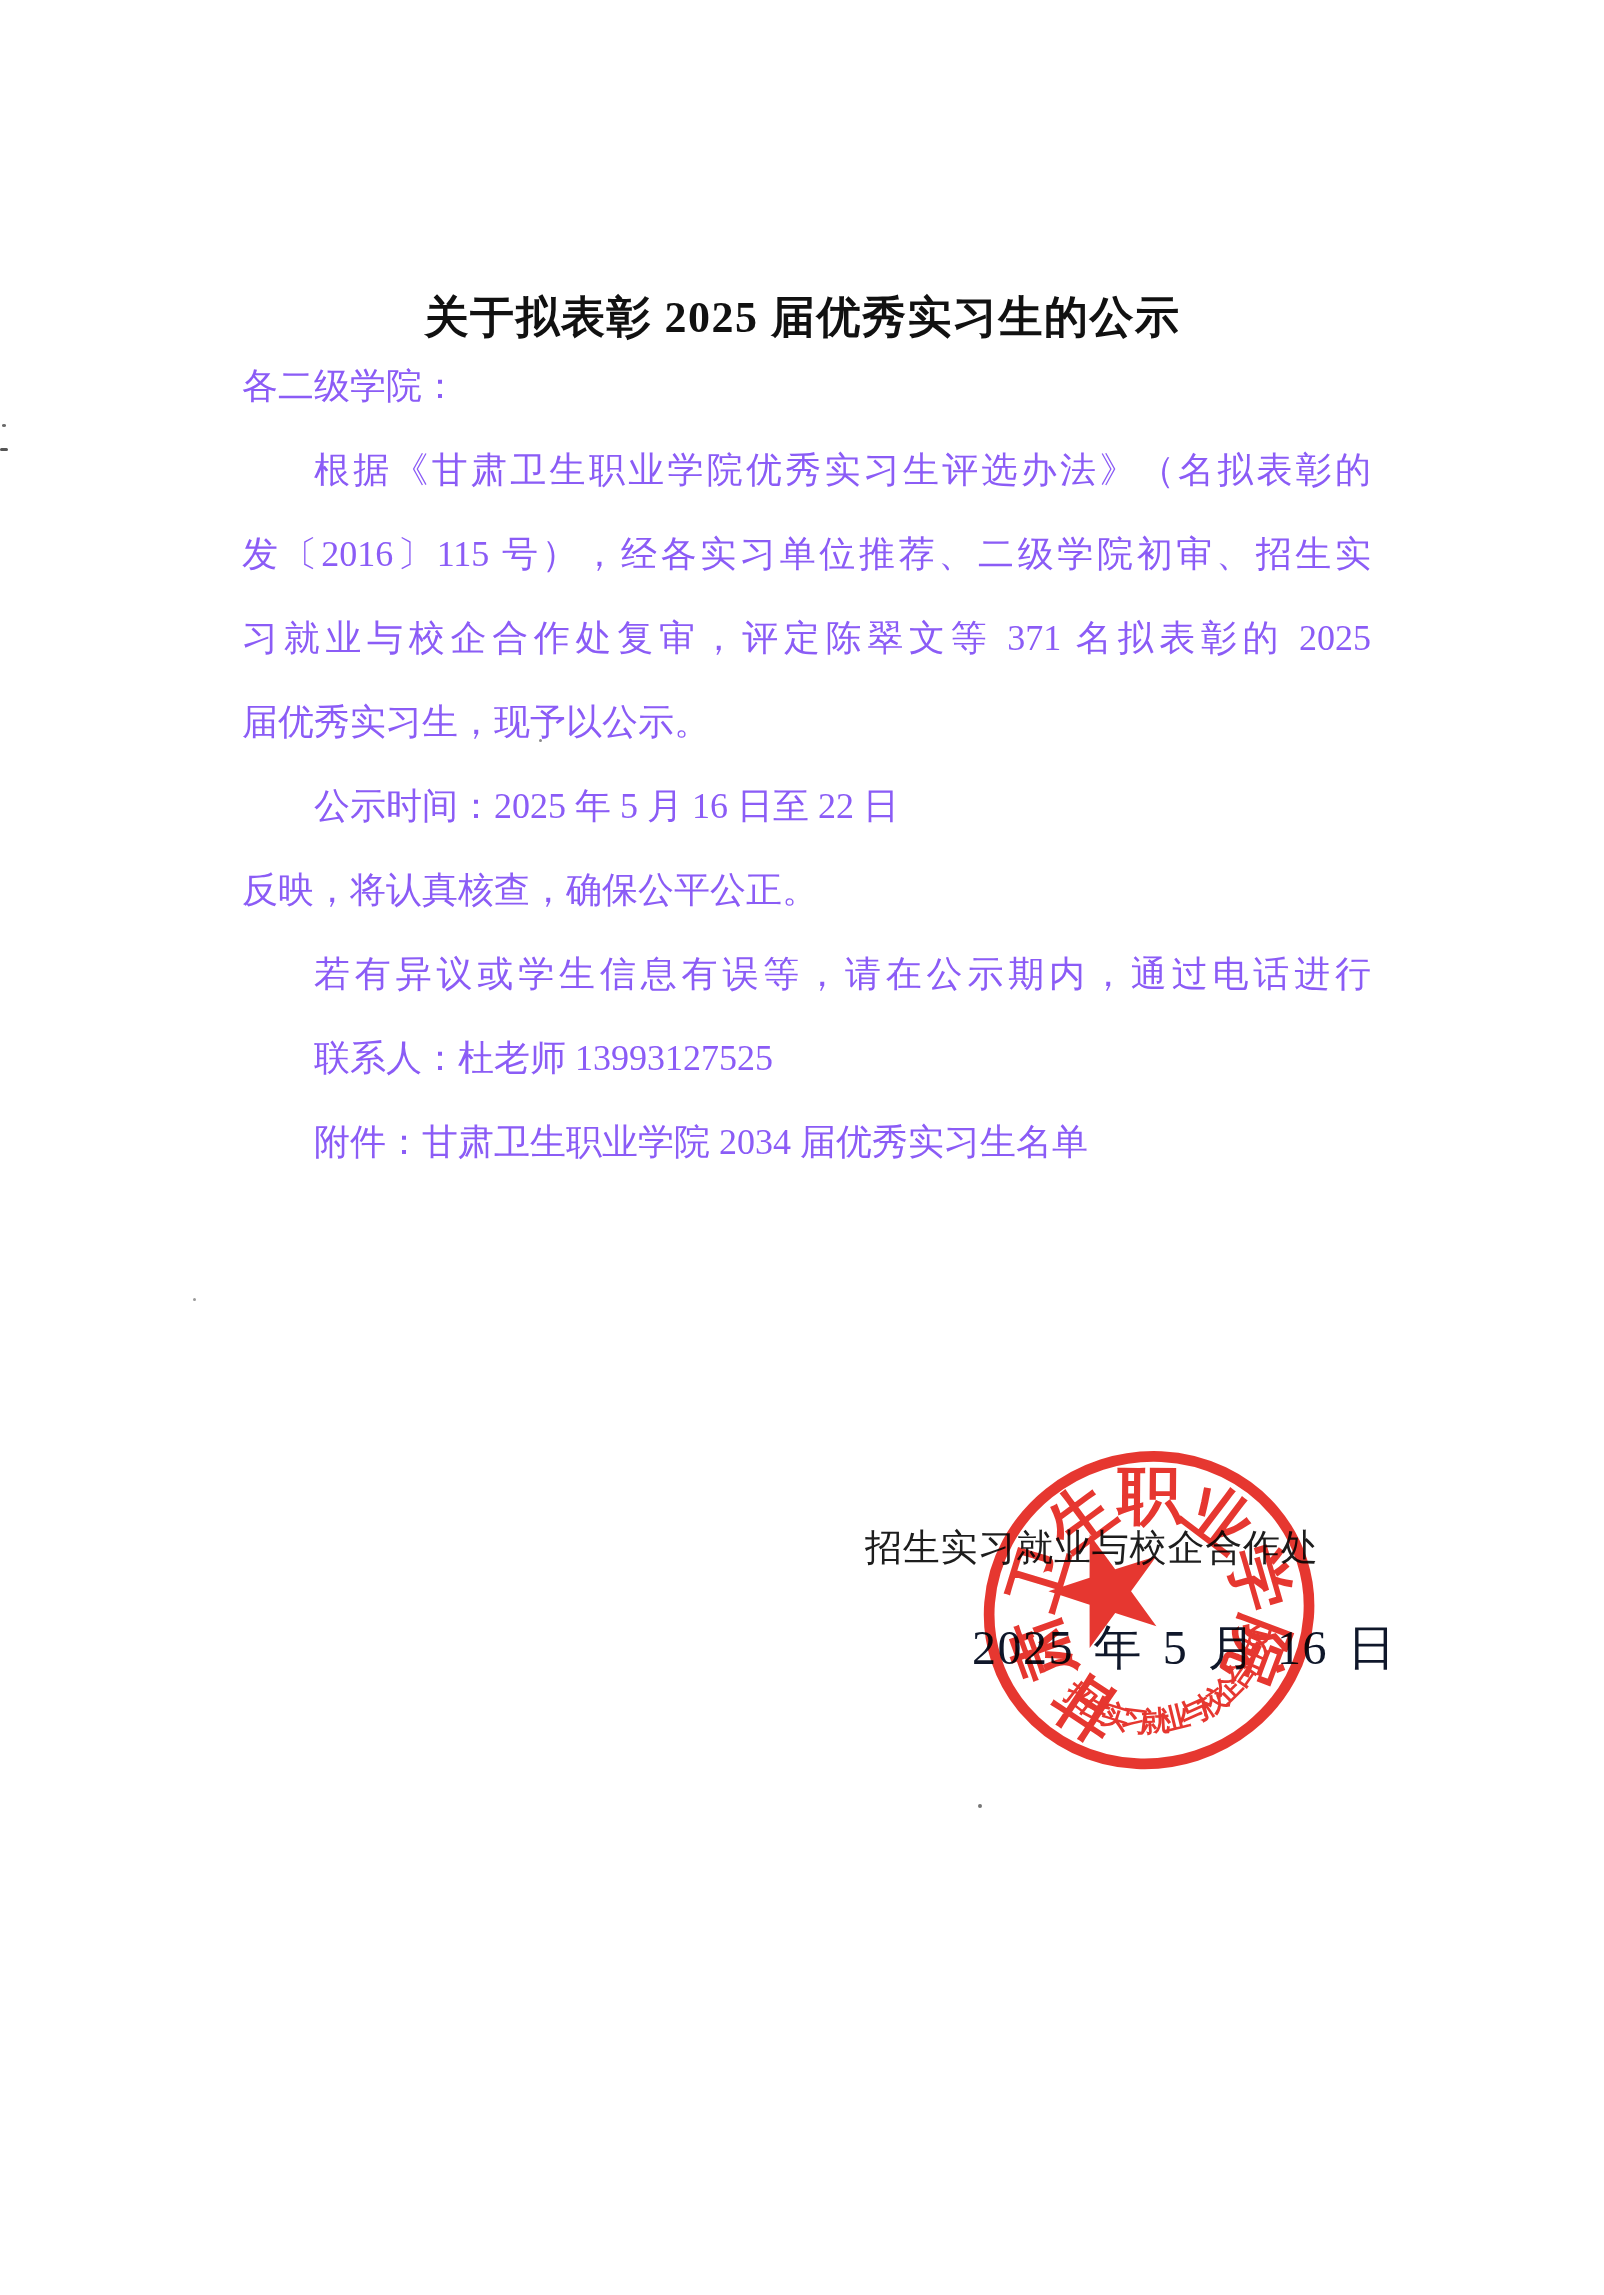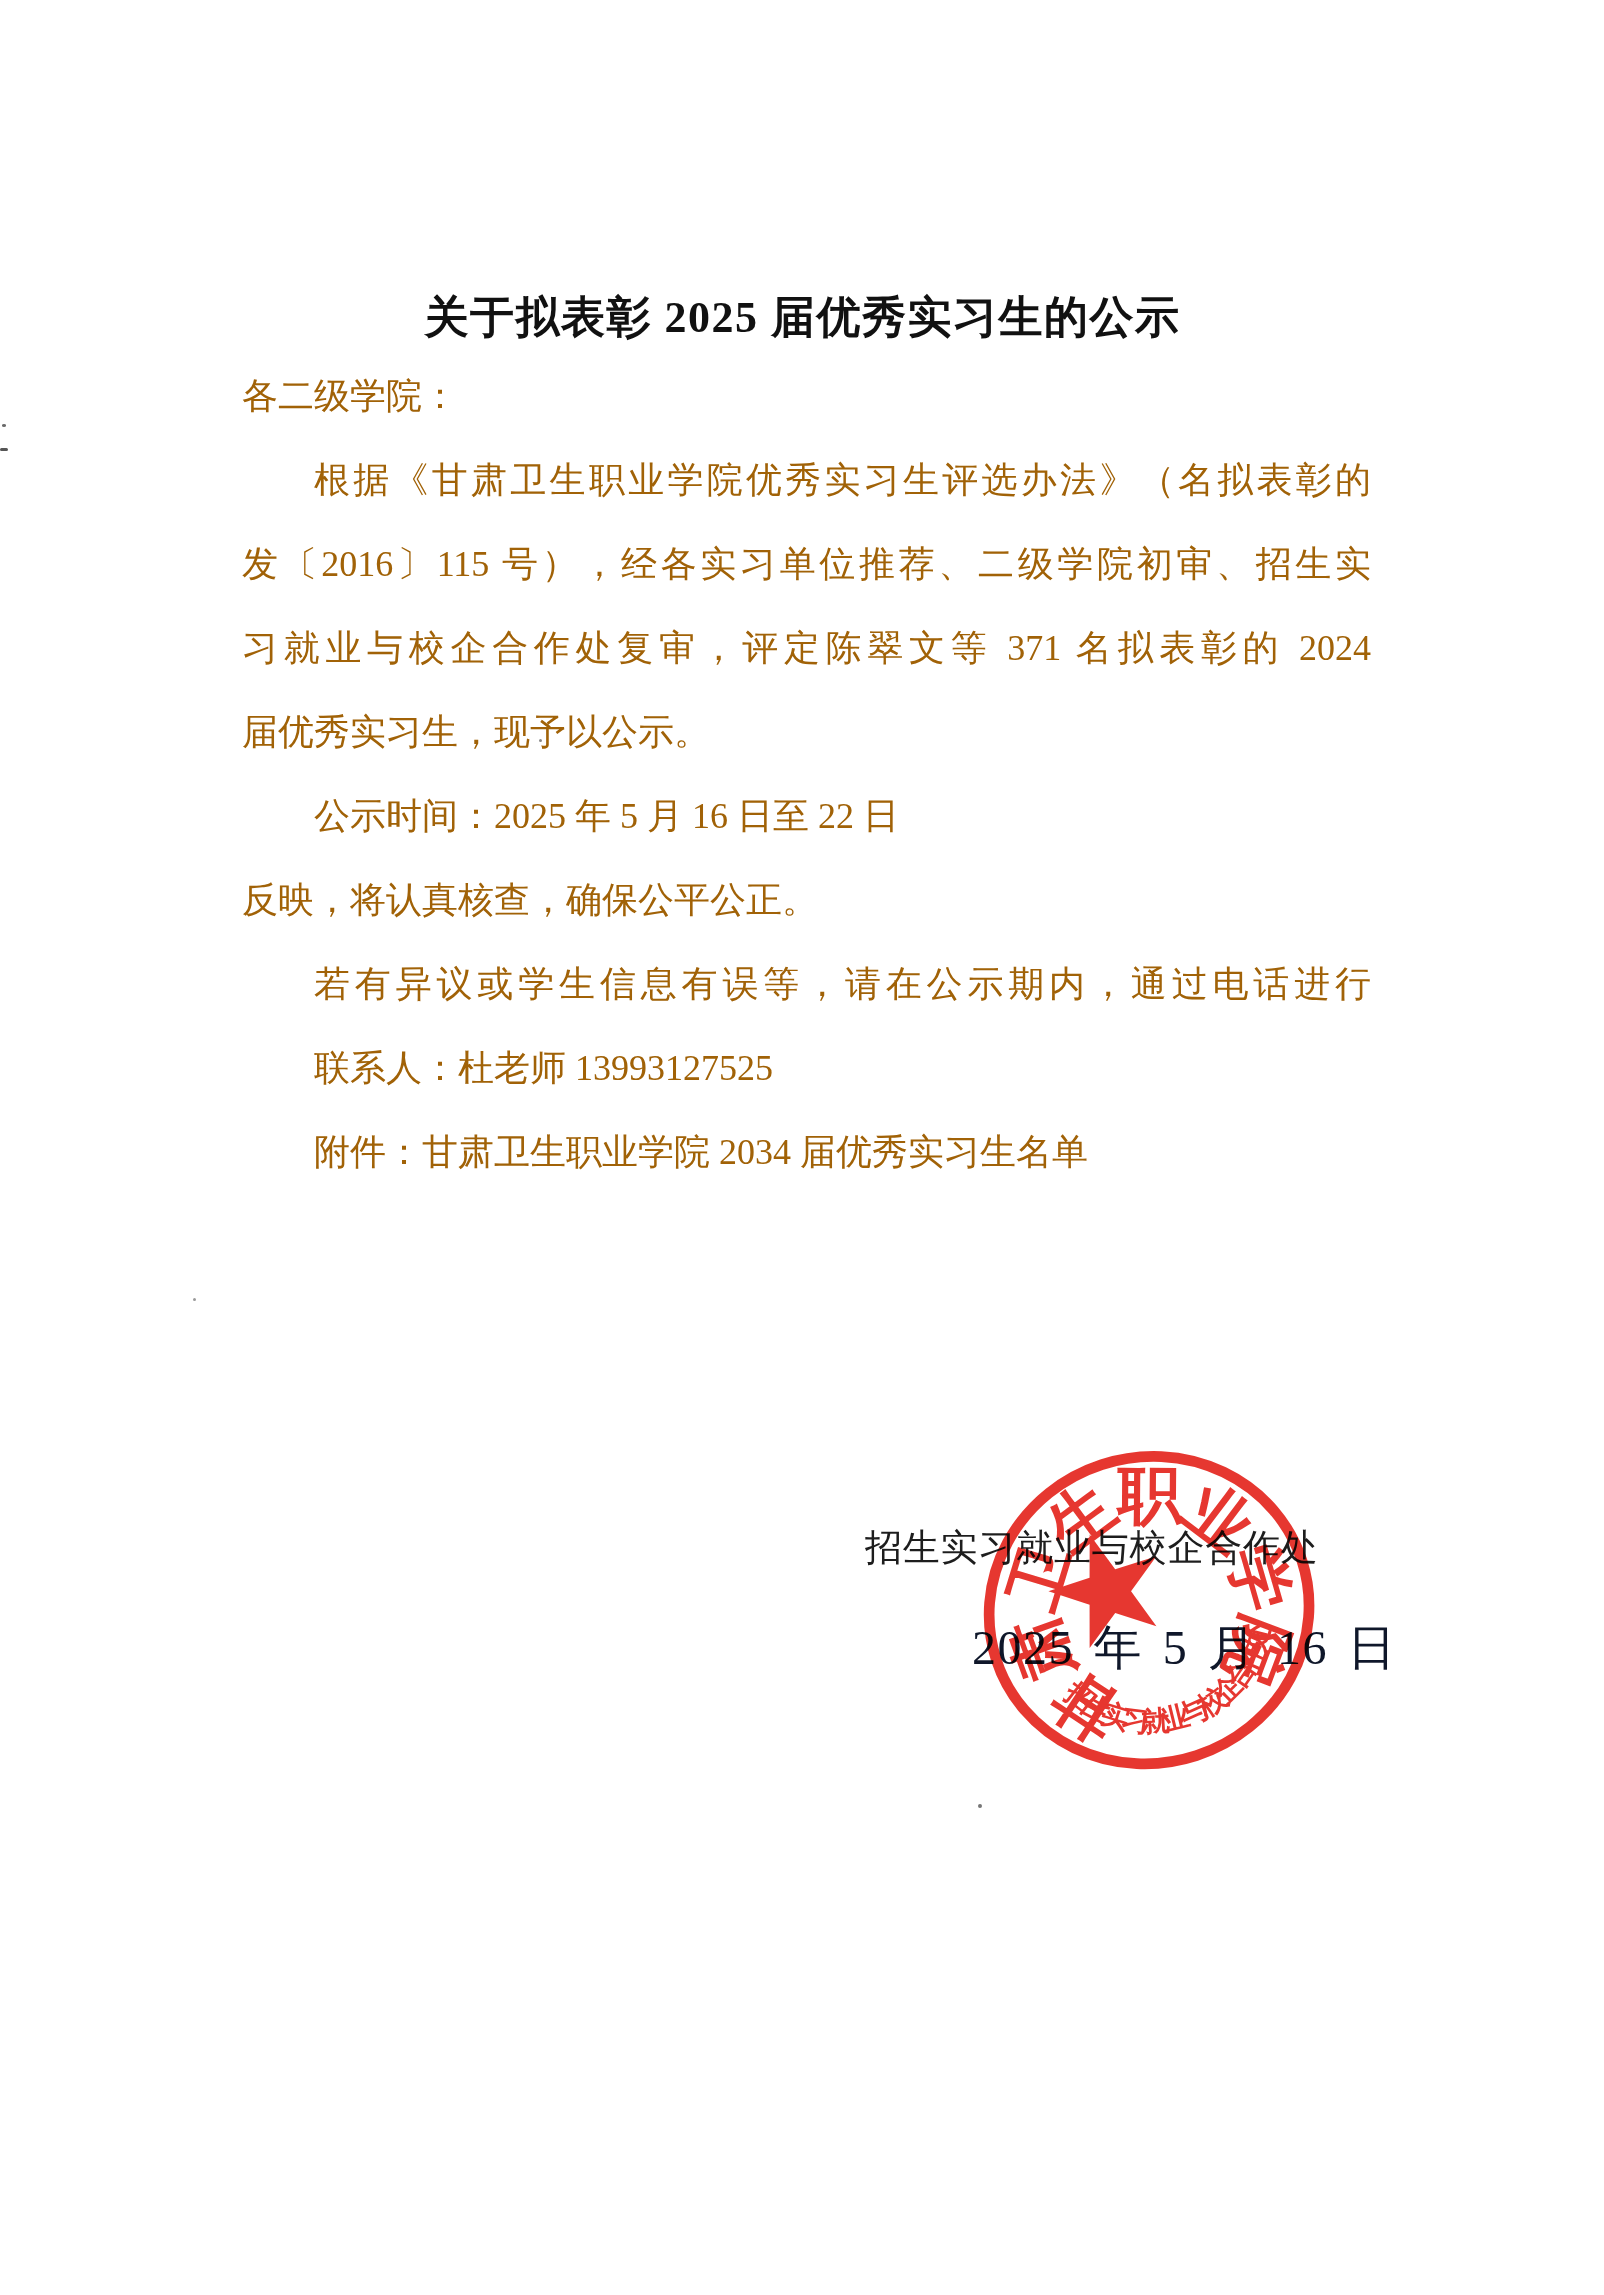--- a/index.html
+++ b/index.html
@@ -17,25 +17,25 @@
     left:0;right:0;top:280px;
     text-align:center;
     font-size:44px;
     font-weight:bold;
     letter-spacing:1.5px;
     color:#111;
     margin:8px;
   }
   .doc-body{
     position:absolute;
-    left:242px;top:354px;
+    left:242px;top:344px;
     width:1129px;
     font-size:36px;
     line-height:84px;
-    color:#a16207;
+    color:#8b5cf6;
   }
   .body-line{white-space:normal;}
   .body-line.justify{
     text-align:justify;
     text-align-last:justify;
   }
   .body-line.indent{padding-left:72px;}
   .signature-line{
     position:absolute;
     left:865px;top:1523px;
@@ -79,21 +79,21 @@
 <body>
 
 <div class="page">
 
   <h1 class="doc-title">关于拟表彰 2025 届优秀实习生的公示</h1>
 
   <div class="doc-body" id="body-lines">
       <div class="body-line">各二级学院：</div>
       <div class="body-line justify indent">根据《甘肃卫生职业学院优秀实习生评选办法》（名拟表彰的</div>
       <div class="body-line justify">发〔2016〕115 号），经各实习单位推荐、二级学院初审、招生实</div>
-      <div class="body-line justify">习就业与校企合作处复审，评定陈翠文等 371 名拟表彰的 2024</div>
+      <div class="body-line justify">习就业与校企合作处复审，评定陈翠文等 371 名拟表彰的 2025</div>
       <div class="body-line">届优秀实习生，现予以公示。</div>
       <div class="body-line indent">公示时间：2025 年 5 月 16 日至 22 日</div>
       <div class="body-line">反映，将认真核查，确保公平公正。</div>
       <div class="body-line justify indent">若有异议或学生信息有误等，请在公示期内，通过电话进行</div>
       <div class="body-line indent">联系人：杜老师 13993127525</div>
       <div class="body-line indent">附件：甘肃卫生职业学院 2034 届优秀实习生名单</div>
     </div>
 
   <div class="signature-line">招生实习就业与校企合作处</div>
 

